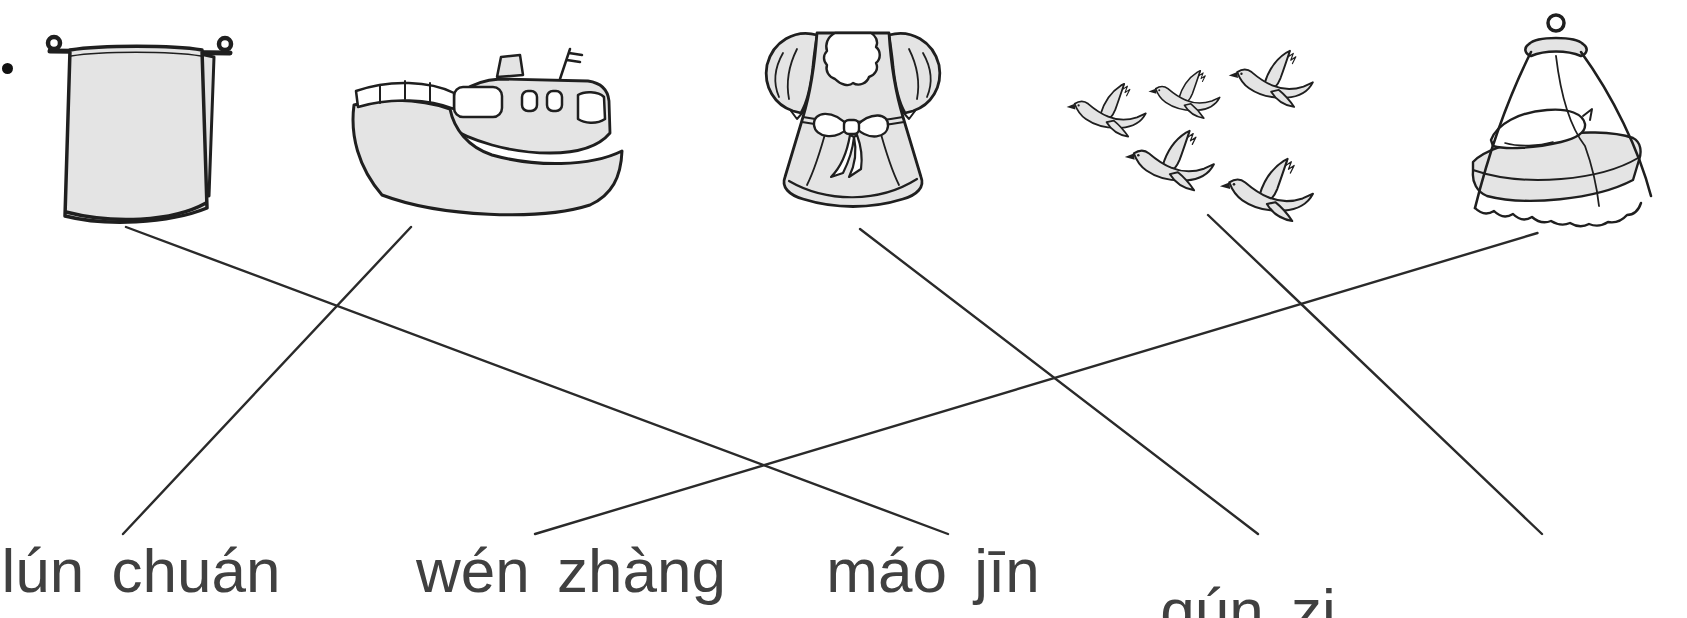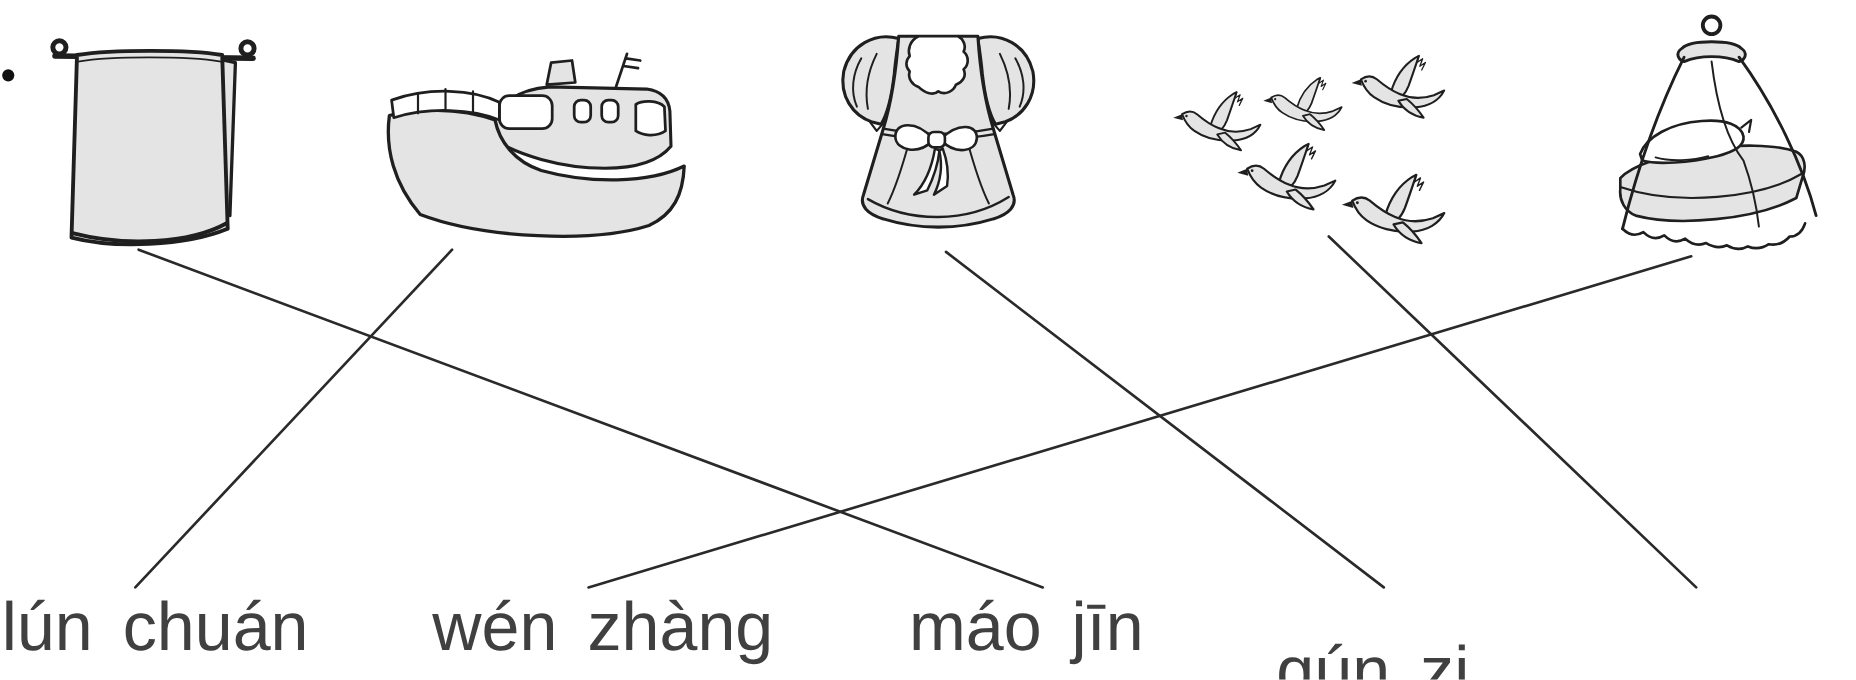--- a/index.html
+++ b/index.html
@@ -126,17 +126,17 @@
 
   <svg id="lines-svg" width="1687" height="618" viewBox="0 0 1687 618">
       <line x1="126" y1="227" x2="948" y2="534" stroke="#2a2a2a" stroke-width="2.4" stroke-linecap="round"></line>
       <line x1="411" y1="227" x2="123" y2="534" stroke="#2a2a2a" stroke-width="2.4" stroke-linecap="round"></line>
       <line x1="860" y1="229" x2="1258" y2="534" stroke="#2a2a2a" stroke-width="2.4" stroke-linecap="round"></line>
       <line x1="1208" y1="215" x2="1542" y2="534" stroke="#2a2a2a" stroke-width="2.4" stroke-linecap="round"></line>
       <line x1="1537.5" y1="233" x2="535" y2="534" stroke="#2a2a2a" stroke-width="2.4" stroke-linecap="round"></line>
     </svg>
 
   <div class="pinyin" style="left:141px;">lún chuán</div>
-  <div class="pinyin" style="left:548px;">wén zhàng</div>
+  <div class="pinyin" style="left:571px;">wén zhàng</div>
   <div class="pinyin" style="left:933px;">máo jīn</div>
   <div class="pinyin" style="left:1248px;margin-top:40px;">qún zi</div>
 
 </div>
 
 </body></html>

